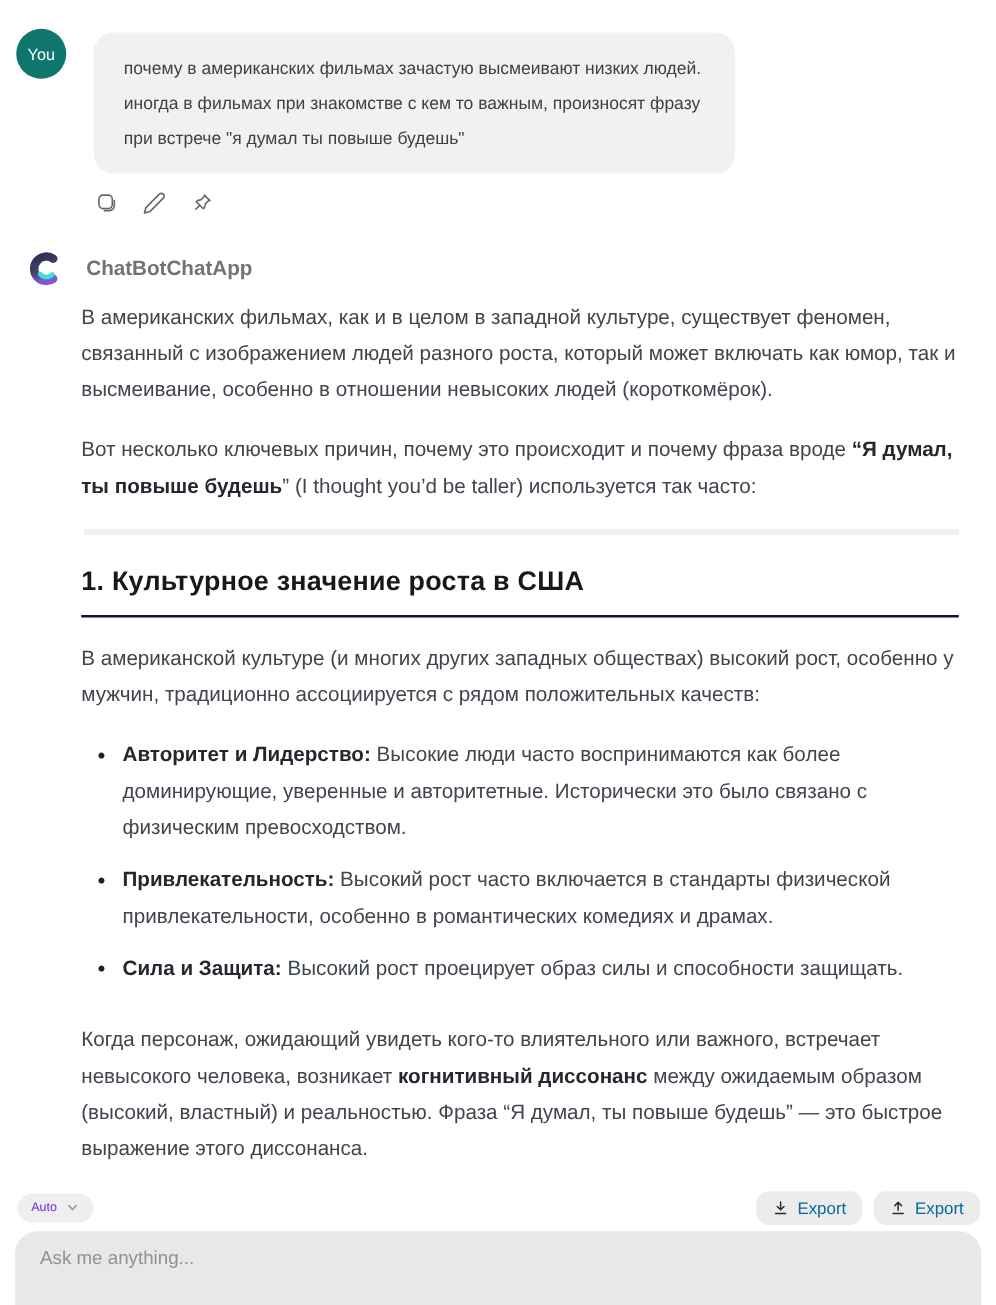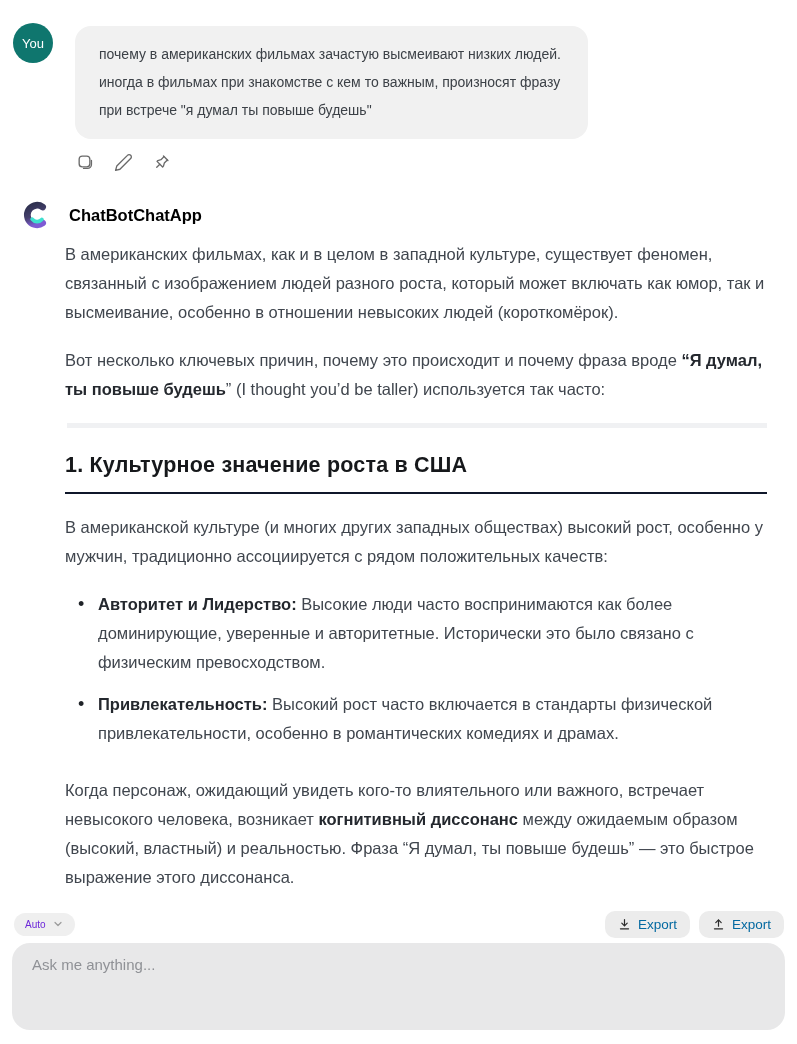--- a/index.html
+++ b/index.html
@@ -29,21 +29,21 @@
   
   .actions { display: flex; gap: 15px; margin: 12px 0 0 74px; }
   .actions button {
     background: none; border: none; cursor: pointer; padding: 2px;
     color: #6a6a6a; display: flex; align-items: center;
   }
   .actions svg { width: 19px; height: 19px; }
 
   
   .bot-header { display: flex; align-items: center; margin: 26px 0 0 22px; }
-  .bot-name { margin-left: 17px; font-weight: bold; font-size: 16.5px; color: #000000; }
+  .bot-name { margin-left: 17px; font-weight: bold; font-size: 16.5px; color: #737373; }
   .content { margin: 10px 14px 0 65px; width: 702px; }
   .content p { font-size: 16.5px; line-height: 29px; margin-bottom: 19px; color: #40464e; }
   .content strong, .bubble strong { color: #24282e; }
 
   .thick-divider { height: 5px; background: #f0f1f3; margin: 8px 0 0 2px; }
   h2.section-heading {
     font-size: 21.5px; color: #16181b; letter-spacing: .2px;
     margin: 25px 0 0 0; padding-bottom: 14px; border-bottom: 2px solid #0f172a;
   }
   .section-lead { margin-top: 19px; }
@@ -149,20 +149,21 @@
 
     <div class="thick-divider"></div>
 
     <h2 class="section-heading">1. Культурное значение роста в США</h2>
 
     <p class="section-lead">В американской культуре (и многих других западных обществах) высокий рост, особенно у мужчин, традиционно ассоциируется с рядом положительных качеств:</p>
 
     <ul class="bullets">
         <li><strong>Авторитет и Лидерство:</strong> Высокие люди часто воспринимаются как более доминирующие, уверенные и авторитетные. Исторически это было связано с физическим превосходством.</li>
         <li><strong>Привлекательность:</strong> Высокий рост часто включается в стандарты физической привлекательности, особенно в романтических комедиях и драмах.</li>
+        <li><strong>Сила и Защита:</strong> Высокий рост проецирует образ силы и способности защищать.</li>
       </ul>
 
     <p class="outro">Когда персонаж, ожидающий увидеть кого-то влиятельного или важного, встречает невысокого человека, возникает <strong>когнитивный диссонанс</strong> между ожидаемым образом (высокий, властный) и реальностью. Фраза “Я думал, ты повыше будешь” — это быстрое выражение этого диссонанса.</p>
   </div>
 
   <div class="controls">
     <button class="pill-auto">
       <span>Auto</span>
       <svg viewBox="0 0 24 24" fill="none" stroke="#9a9a9a" stroke-width="2.4" stroke-linecap="round" stroke-linejoin="round">
         <polyline points="6 9 12 15 18 9"></polyline>

